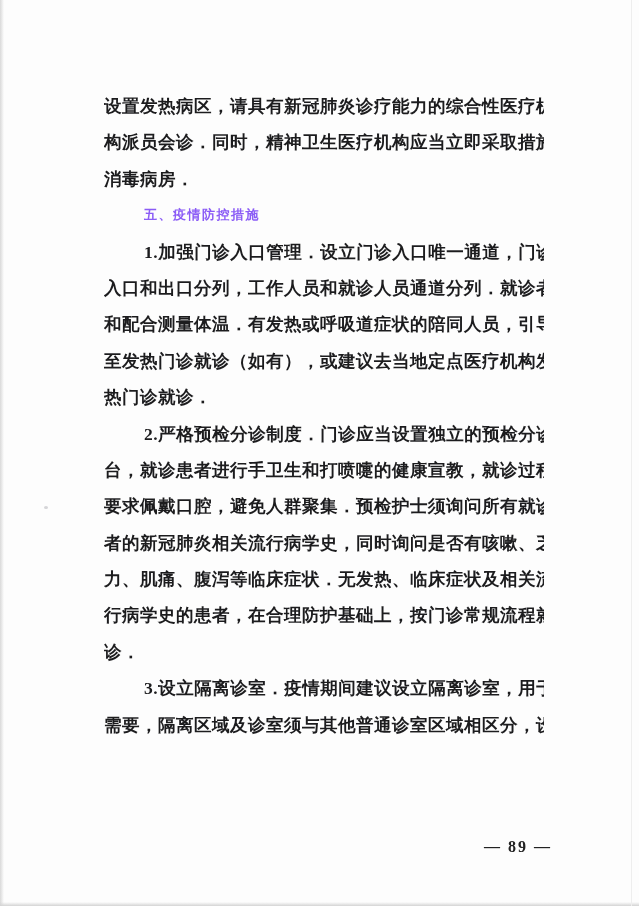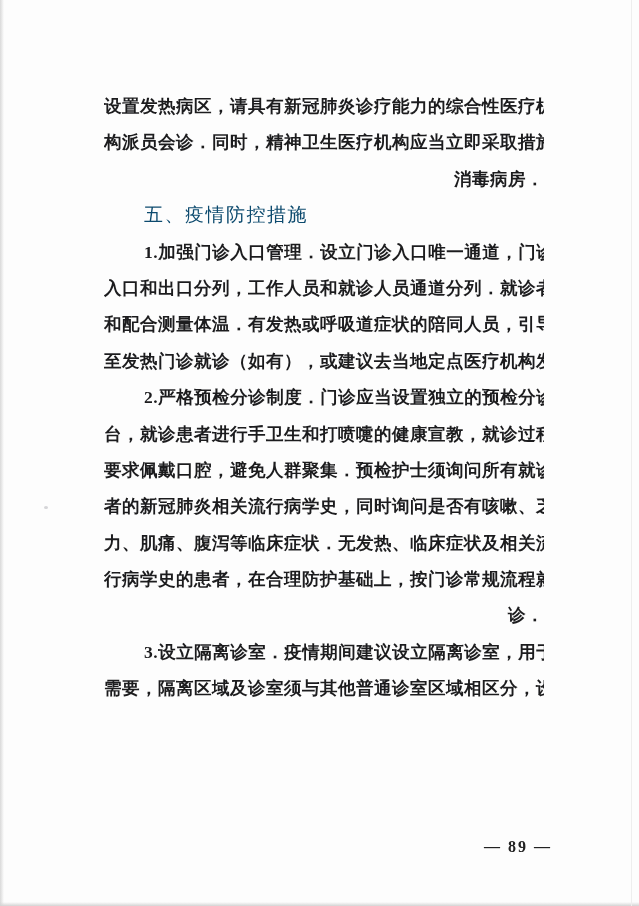--- a/index.html
+++ b/index.html
@@ -48,30 +48,30 @@
     letter-spacing: 0.5px;
     white-space: nowrap;
     overflow: hidden;
   }
   .line.j {
     text-align: justify;
     text-align-last: justify;
     text-justify: inter-character;
   }
   .line.end {
-    text-align: right;
+    text-align: left;
   }
   .line.indent {
     padding-left: 40px;
   }
   .heading {
     font-family: "Liberation Sans", "DejaVu Sans", sans-serif;
-    font-weight: 400;
-    font-size: 19px;
-    color: #0c4a6e;
+    font-weight: 700;
+    font-size: 13px;
+    color: #8b5cf6;
     height: 36.4px;
     line-height: 36.4px;
     letter-spacing: 1.5px;
     padding-left: 40px;
   }
   .footer {
     position: absolute;
     left: 484px;
     top: 838px;
     width: 110px;
@@ -101,20 +101,21 @@
       <div class="line end">消毒病房．</div>
     </div>
 
     <div class="heading">五、疫情防控措施</div>
 
     <div>
       <div class="line j indent">1.加强门诊入口管理．设立门诊入口唯一通道，门诊</div>
       <div class="line j">入口和出口分列，工作人员和就诊人员通道分列．就诊者、</div>
       <div class="line j">和配合测量体温．有发热或呼吸道症状的陪同人员，引导</div>
       <div class="line j">至发热门诊就诊（如有），或建议去当地定点医疗机构发</div>
+      <div class="line end">热门诊就诊．</div>
     </div>
 
     <div>
       <div class="line j indent">2.严格预检分诊制度．门诊应当设置独立的预检分诊</div>
       <div class="line j">台，就诊患者进行手卫生和打喷嚏的健康宣教，就诊过程</div>
       <div class="line j">要求佩戴口腔，避免人群聚集．预检护士须询问所有就诊</div>
       <div class="line j">者的新冠肺炎相关流行病学史，同时询问是否有咳嗽、乏</div>
       <div class="line j">力、肌痛、腹泻等临床症状．无发热、临床症状及相关流</div>
       <div class="line j">行病学史的患者，在合理防护基础上，按门诊常规流程就</div>
       <div class="line end">诊．</div>

